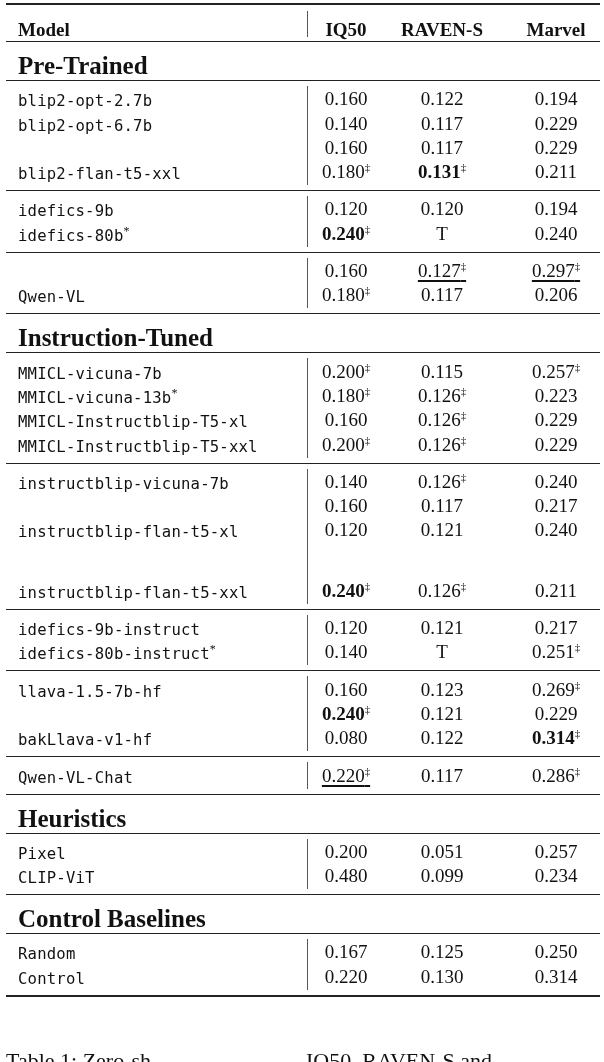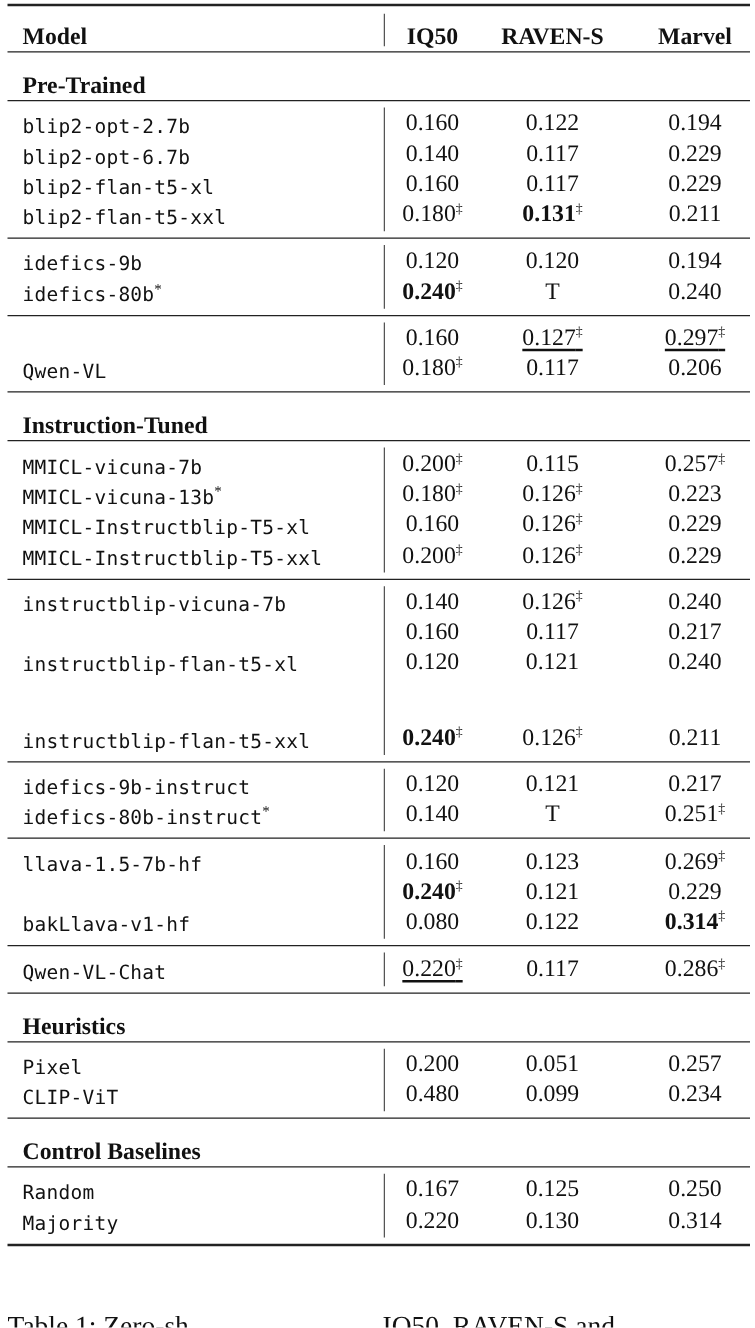--- a/index.html
+++ b/index.html
@@ -10,21 +10,21 @@
   .row { position: relative; display: flex; align-items: flex-end; }
   .cell-model { width: 296px; padding-left: 12px; box-sizing: border-box;
     font-family: "DejaVu Sans Mono", "Liberation Mono", monospace; font-size: 15.6px; letter-spacing: 0.2px; white-space: nowrap; }
   .sep { position: absolute; left: 301px; width: 0; border-left: 1.5px solid #555; }
   .num { font-family: "Liberation Serif", "DejaVu Serif", serif; font-size: 19px; text-align: center; white-space: nowrap; }
   .c1 { position: absolute; left: 304px; width: 72px; }
   .c2 { position: absolute; left: 386px; width: 100px; }
   .c3 { position: absolute; left: 510px; width: 80px; }
   .hdr { font-family: "Liberation Serif", "DejaVu Serif", serif; font-weight: bold; font-size: 19px; }
   .hdr-model { padding-left: 12px; width: 296px; box-sizing: border-box; }
-  .section { font-family: "Liberation Serif", "DejaVu Serif", serif; font-weight: bold; font-size: 19px; padding-left: 12px; }
+  .section { font-family: "Liberation Serif", "DejaVu Serif", serif; font-weight: bold; font-size: 25px; padding-left: 12px; }
   .b { font-weight: bold; }
   .u { text-decoration: underline; text-decoration-thickness: 1.5px; text-underline-offset: 3px; }
   sup { font-size: 11px; vertical-align: 7px; line-height: 0; }
   .star { font-family: "Liberation Serif", serif; font-size: 12px; vertical-align: 6px; line-height: 0; }
   .caption { position: absolute; top: 1046px; left: 6px; width: 598px; height: 16px; overflow: hidden;
     font-family: "Liberation Serif", "DejaVu Serif", serif; font-size: 22px; line-height: 30px; white-space: nowrap; }
   .caption span { position: absolute; top: 0; }
 </style>
 </head>
 <body>
@@ -52,21 +52,20 @@
         <div class="num c2"><span><span>0.122</span></span></div>
         <div class="num c3"><span><span>0.194</span></span></div>
       </div>
       <div class="row" style="height: 24.3px;">
         <div class="cell-model"><span>blip2-opt-6.7b</span></div>
         <div class="num c1"><span><span>0.140</span></span></div>
         <div class="num c2"><span><span>0.117</span></span></div>
         <div class="num c3"><span><span>0.229</span></span></div>
       </div>
       <div class="row" style="height: 24.3px;">
-        <div class="cell-model"><span>blip2-flan-t5-xl</span></div>
         <div class="num c1"><span><span>0.160</span></span></div>
         <div class="num c2"><span><span>0.117</span></span></div>
         <div class="num c3"><span><span>0.229</span></span></div>
       </div>
       <div class="row" style="height: 24.3px;">
         <div class="cell-model"><span>blip2-flan-t5-xxl</span></div>
         <div class="num c1"><span><span>0.180</span><sup>‡</sup></span></div>
         <div class="num c2"><span><span class="b">0.131</span><sup>‡</sup></span></div>
         <div class="num c3"><span><span>0.211</span></span></div>
       </div>
@@ -235,21 +234,21 @@
     <div class="rule"></div>
     <div style="position: relative; padding: 5px 0px 7px;">
       <div class="sep" style="top: 5px; bottom: 5px;"></div>
       <div class="row" style="height: 24.3px;">
         <div class="cell-model"><span>Random</span></div>
         <div class="num c1"><span><span>0.167</span></span></div>
         <div class="num c2"><span><span>0.125</span></span></div>
         <div class="num c3"><span><span>0.250</span></span></div>
       </div>
       <div class="row" style="height: 24.3px;">
-        <div class="cell-model"><span>Majority</span></div>
+        <div class="cell-model"><span>Control</span></div>
         <div class="num c1"><span><span>0.220</span></span></div>
         <div class="num c2"><span><span>0.130</span></span></div>
         <div class="num c3"><span><span>0.314</span></span></div>
       </div>
     </div>
     <div class="rule thick"></div>
   </div>
 
 <div class="caption">
   <span style="left:0">Table 1: Zero-sh</span>

